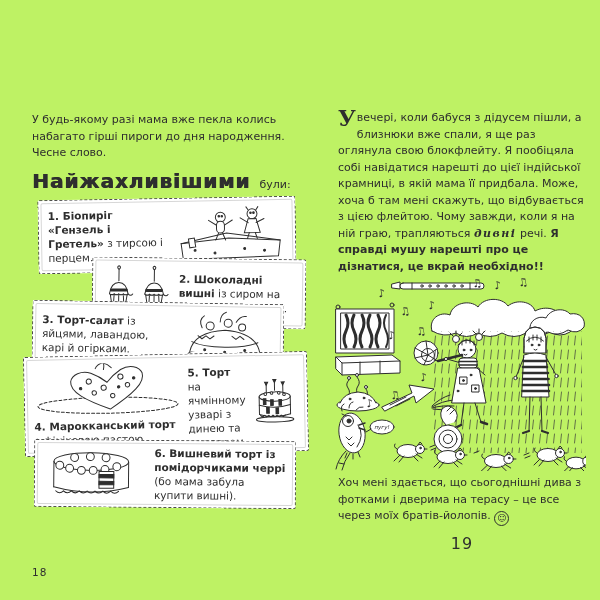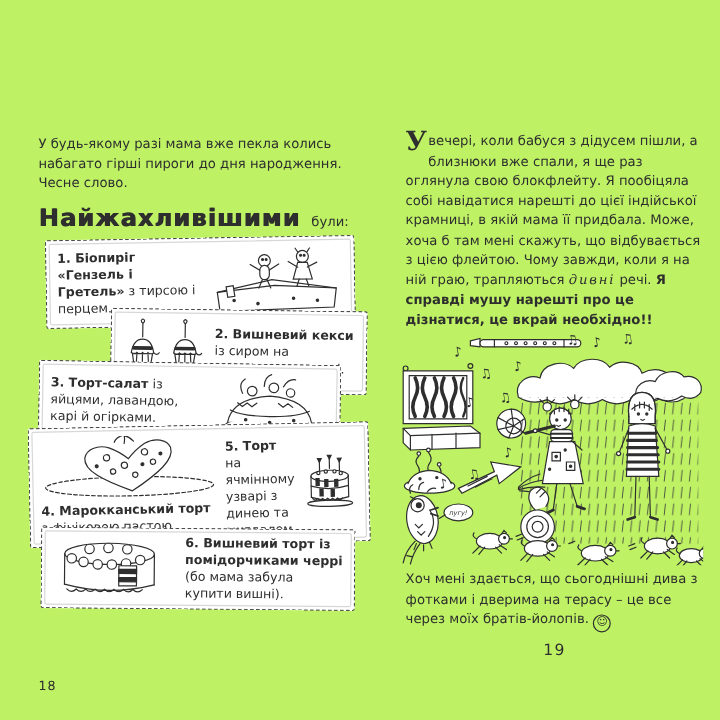--- a/index.html
+++ b/index.html
@@ -31,33 +31,33 @@
   .box45 .colM{width:74px;padding-top:4px;}
   .box6{left:2px;top:242px;width:262px;height:68px;transform:rotate(0.5deg);z-index:5;}
   .pagenum{position:absolute;left:0;width:100%;text-align:left;top:368px;
            font-size:10.5px;letter-spacing:1px;}
 
   
   .page-right{position:absolute;left:338px;top:110px;width:248px;}
   .para{font-size:11px;line-height:16.5px;}
   .dropcap{float:left;font-size:22px;line-height:17px;font-weight:700;
            font-family:"DejaVu Serif",serif;margin:0 1px 0 0;}
-  .fancy{font-family:"DejaVu Serif",serif;font-style:italic;font-weight:400;letter-spacing:1.5px;}
+  .fancy{font-family:"DejaVu Serif",serif;font-style:italic;font-weight:700;letter-spacing:1.5px;}
   .bold{font-weight:700;}
   .illus{position:relative;width:252px;height:192px;margin:4px 0 2px -4px;}
   .note{position:absolute;font-size:11px;transform:rotate(-10deg);}
   .n1{left:138px;top:-2px}.n2{left:160px;top:0}.n3{left:184px;top:-3px}
   .n4{left:44px;top:8px}.n5{left:66px;top:26px}.n6{left:94px;top:20px}
   .n7{left:54px;top:50px}.n8{left:82px;top:46px}.n9{left:86px;top:92px}
   .n10{left:56px;top:110px}.n11{left:32px;top:118px}
   .closing{font-size:11px;line-height:16.5px;margin-top:4px;}
   .smiley{display:inline-flex;width:13px;height:13px;border:1.2px solid #2e2e2e;
           border-radius:50%;align-items:center;justify-content:center;
           font-size:9px;line-height:9px;vertical-align:-2px;}
-  .pagenum-r{text-align:center;font-size:13px;letter-spacing:1px;margin-top:8px;}
+  .pagenum-r{text-align:center;font-size:16px;letter-spacing:1px;margin-top:8px;}
 </style>
 </head>
 <body>
 
 <div class="book">
 
   <div class="page-left">
     <div class="intro">У будь-якому разі мама вже пекла колись набагато гірші пироги до дня народження. Чесне слово.</div>
 
     <div class="heading">
@@ -107,21 +107,21 @@
           <g transform="translate(38,0)">
             <path d="M18,4 l0,12 M18,4 q3,-3 0,-4 q-3,1 0,4"></path>
             <path d="M8,30 q2,-12 10,-12 q8,0 10,12" fill="#fff"></path>
             <path d="M8,30 q3,3 5,0 q3,3 5,0 q3,3 5,0 q3,3 5,0 q3,3 5,0" fill="#fff"></path>
             <path d="M10,26 h16" stroke-width="3"></path>
             <path d="M9,31 L27,31 L24,50 L12,50 Z" fill="#fff"></path>
             <path d="M13,32 L12,49 M18,32 L18,49 M23,32 L24,49"></path>
           </g>
         </svg>
         <div class="itemtext" style="width:126px">
-          <b><span>2.</span> <span>Вишневий кекси</span></b>
+          <b><span>2.</span> <span>Шоколадні вишні</span></b>
           <span>із сиром на кокосовому молоці.</span>
         </div>
       </div>
 
       <div class="itembox box3">
         <div class="itemtext" style="width:132px">
           <b><span>3.</span> <span>Торт-салат</span></b>
           <span>із яйцями, лавандою, карі й огірками.</span>
         </div>
         <svg width="90" height="56" viewBox="0 0 90 56" stroke="#2e2e2e" stroke-width="1" fill="none" stroke-linecap="round">

